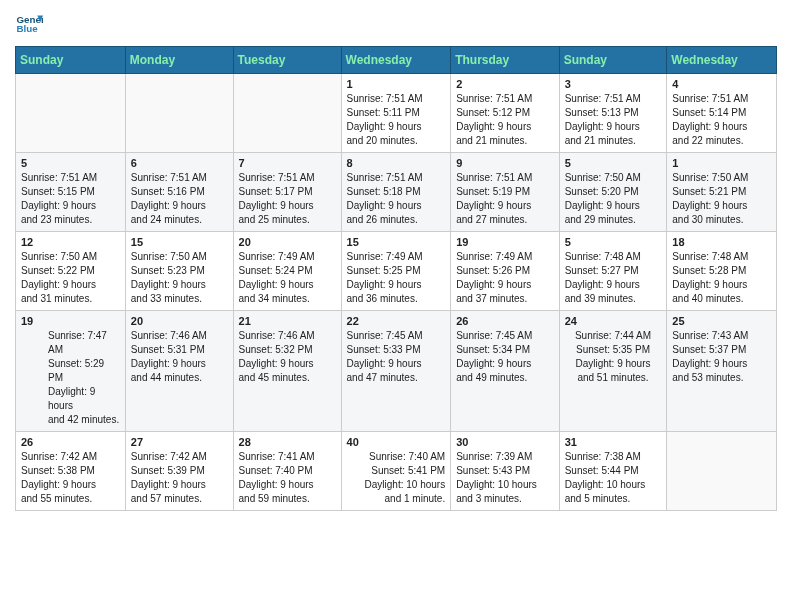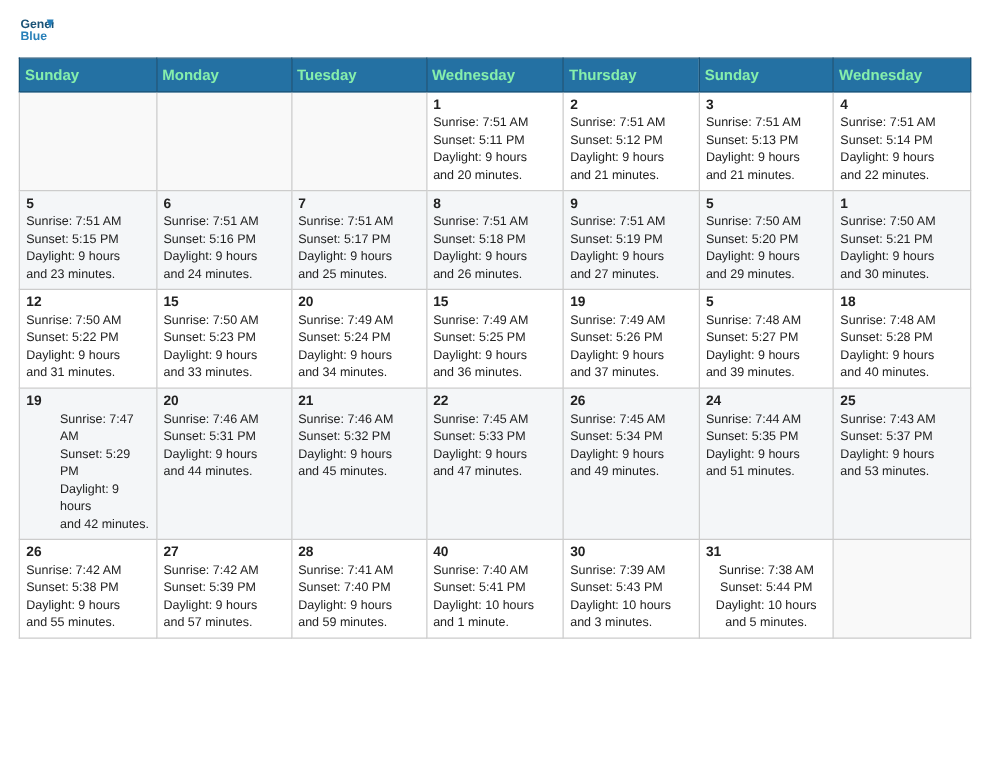--- a/index.html
+++ b/index.html
@@ -286,21 +286,21 @@
           </td>
           <td>
             <span class="day-num">26</span>
             <div class="day-info" style="white-space: pre-line;">Sunrise: 7:45 AM
 Sunset: 5:34 PM
 Daylight: 9 hours
 and 49 minutes.</div>
           </td>
           <td>
             <span class="day-num">24</span>
-            <div class="day-info" style="white-space: pre-line;">Sunrise: 7:44 AM
+            <div class="day-info" style="white-space: pre-line; text-align: center;">Sunrise: 7:44 AM
 Sunset: 5:35 PM
 Daylight: 9 hours
 and 51 minutes.</div>
           </td>
           <td>
             <span class="day-num">25</span>
             <div class="day-info" style="white-space: pre-line;">Sunrise: 7:43 AM
 Sunset: 5:37 PM
 Daylight: 9 hours
 and 53 minutes.</div>
@@ -323,35 +323,35 @@
           </td>
           <td>
             <span class="day-num">28</span>
             <div class="day-info" style="white-space: pre-line;">Sunrise: 7:41 AM
 Sunset: 7:40 PM
 Daylight: 9 hours
 and 59 minutes.</div>
           </td>
           <td>
             <span class="day-num">40</span>
-            <div class="day-info" style="white-space: pre-line;">Sunrise: 7:40 AM
+            <div class="day-info" style="white-space: pre-line; text-align: right;">Sunrise: 7:40 AM
 Sunset: 5:41 PM
 Daylight: 10 hours
 and 1 minute.</div>
           </td>
           <td>
             <span class="day-num">30</span>
             <div class="day-info" style="white-space: pre-line;">Sunrise: 7:39 AM
 Sunset: 5:43 PM
 Daylight: 10 hours
 and 3 minutes.</div>
           </td>
           <td>
             <span class="day-num">31</span>
-            <div class="day-info" style="white-space: pre-line; text-align: center;">Sunrise: 7:38 AM
+            <div class="day-info" style="white-space: pre-line;">Sunrise: 7:38 AM
 Sunset: 5:44 PM
 Daylight: 10 hours
 and 5 minutes.</div>
           </td>
           <td class="empty-cell"></td>
         </tr>
       </tbody>
   </table>
 </div>
 

